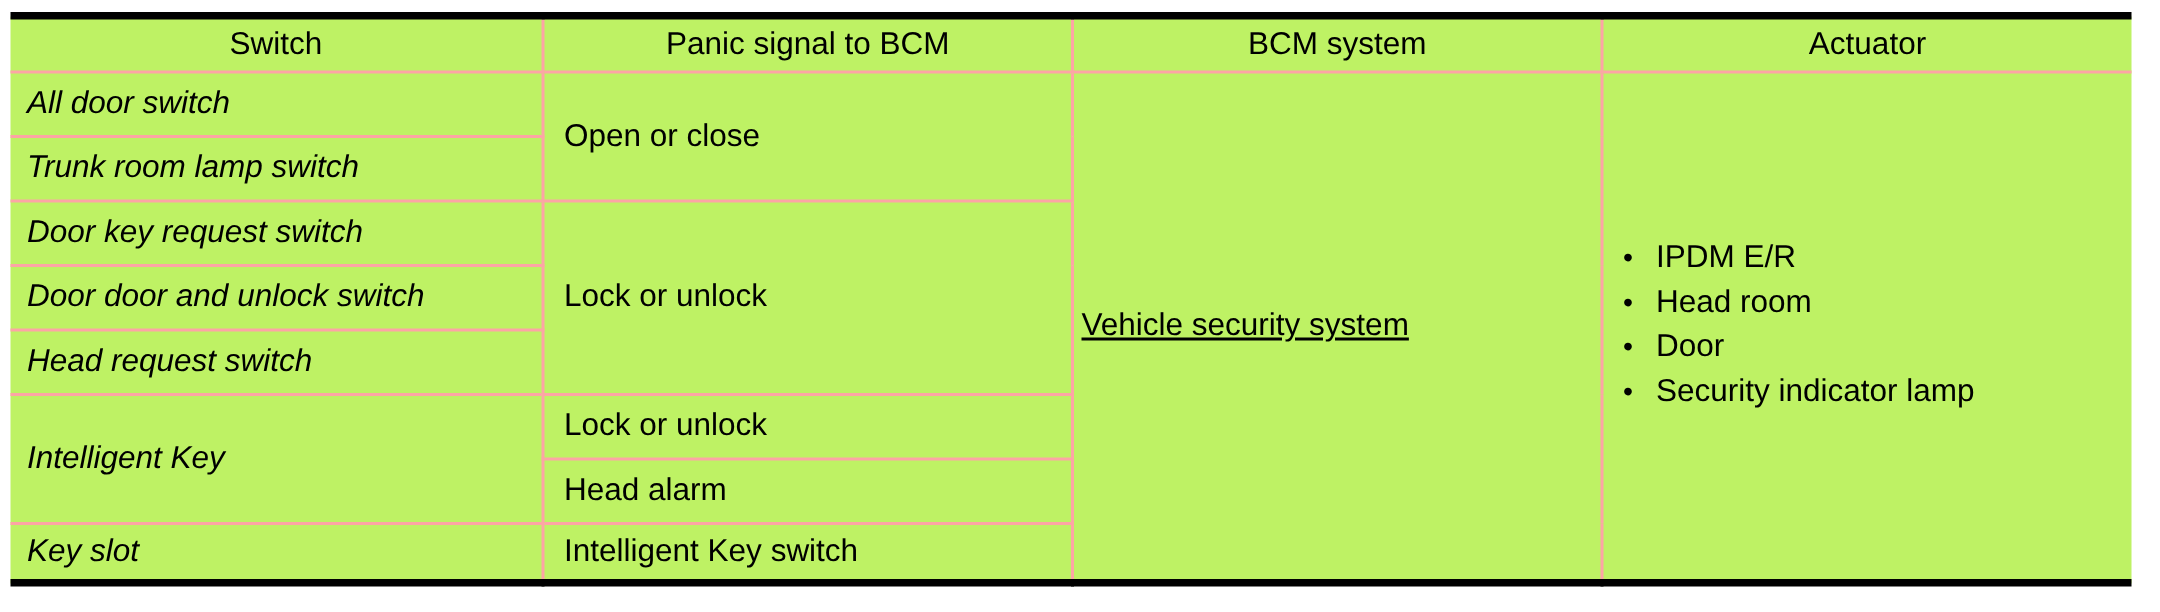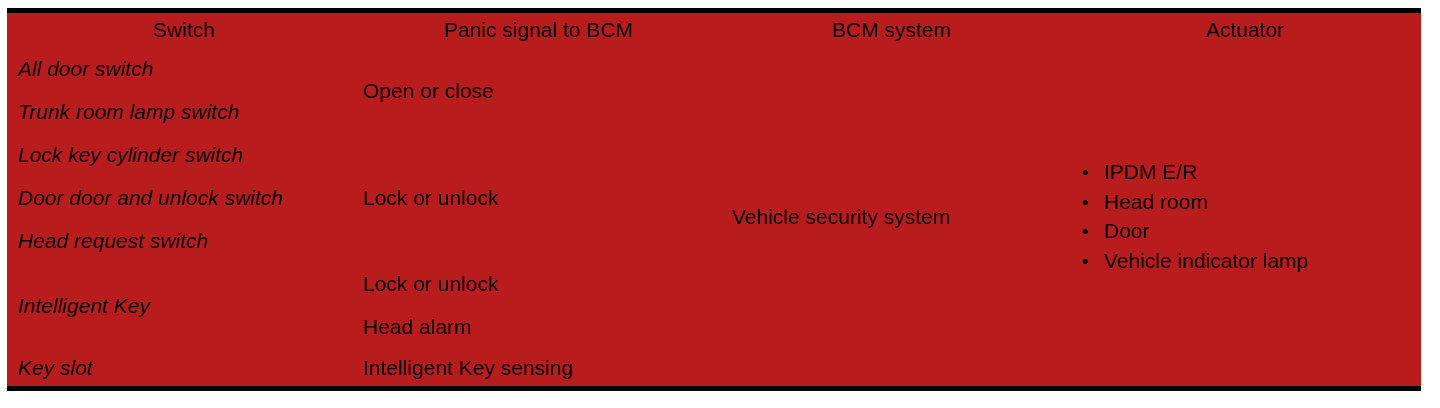--- a/index.html
+++ b/index.html
@@ -15,37 +15,37 @@
   table.io-table {
     border-collapse: collapse;
     table-layout: fixed;
     width: 1414px;
     border-top: 5px solid #000;
     border-bottom: 5px solid #000;
     border-left: none;
     border-right: none;
   }
   .io-table th, .io-table td {
-    border: 2px solid #b91c1c;
+    border: 2px solid #fca5a5;
     padding: 0;
     font-weight: 400;
     font-size: 21px;
     color: #000;
-    background: #b91c1c;
+    background: #bef264;
   }
   .io-table tr > *:first-child { border-left: none; }
   .io-table tr > *:last-child  { border-right: none; }
   .io-table thead tr { height: 37px; }
   .io-table tbody tr { height: 43px; }
   .io-table tbody tr.last-row { height: 40px; }
   .io-table th { text-align: center; vertical-align: middle; }
   .io-table td { text-align: left; vertical-align: middle; }
   td.c-switch { padding-left: 11px; font-style: italic; }
-  td.c-signal { }
-  td.c-system { padding-left: 16px; }
+  td.c-signal { padding-left: 13px; }
+  td.c-system { padding-left: 5px; text-decoration: underline; }
   td.c-actuator { vertical-align: middle; }
   ul.actuator-list {
     list-style: none;
     margin: 0;
     padding: 0 0 0 13px;
   }
   ul.actuator-list li {
     display: flex;
     align-items: baseline;
     line-height: 28.5px;
@@ -91,44 +91,44 @@
             <li>
                 <span class="bullet">•</span>
                 <span>Head room</span>
               </li>
             <li>
                 <span class="bullet">•</span>
                 <span>Door</span>
               </li>
             <li>
                 <span class="bullet">•</span>
-                <span>Vehicle indicator lamp</span>
+                <span>Security indicator lamp</span>
               </li>
           </ul>
         </td>
       </tr>
       <tr>
         <td class="c-switch">Trunk room lamp switch</td>
       </tr>
       <tr>
-        <td class="c-switch">Lock key cylinder switch</td>
+        <td class="c-switch">Door key request switch</td>
         <td class="c-signal" rowspan="3">Lock or unlock</td>
       </tr>
       <tr>
         <td class="c-switch">Door door and unlock switch</td>
       </tr>
       <tr>
         <td class="c-switch">Head request switch</td>
       </tr>
       <tr>
         <td class="c-switch" rowspan="2">Intelligent Key</td>
         <td class="c-signal">Lock or unlock</td>
       </tr>
       <tr>
         <td class="c-signal">Head alarm</td>
       </tr>
       <tr class="last-row">
         <td class="c-switch">Key slot</td>
-        <td class="c-signal">Intelligent Key sensing</td>
+        <td class="c-signal">Intelligent Key switch</td>
       </tr>
     </tbody>
   </table>
 </div>
 
 </body></html>

